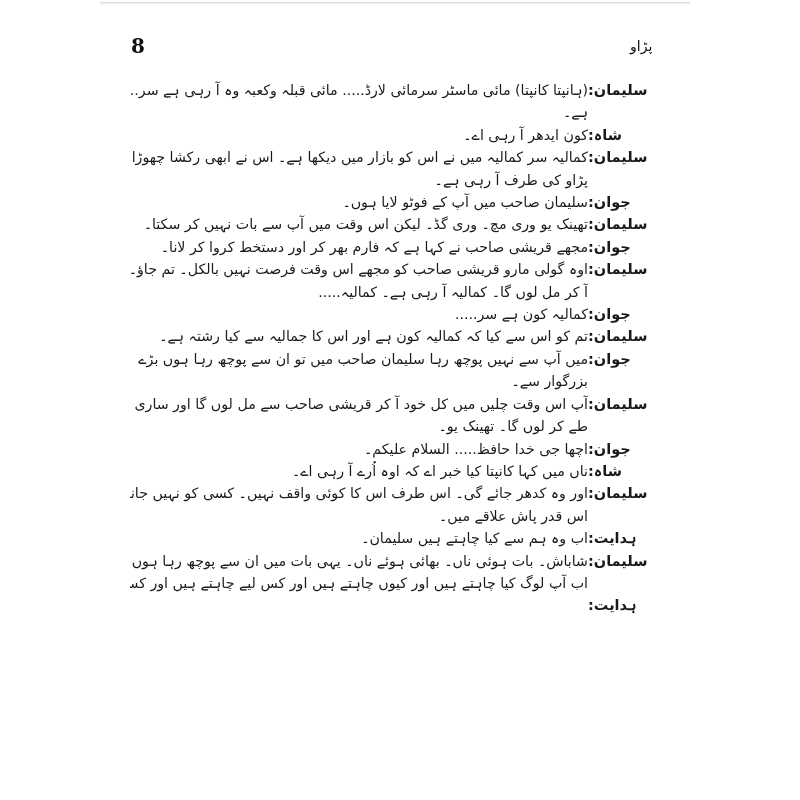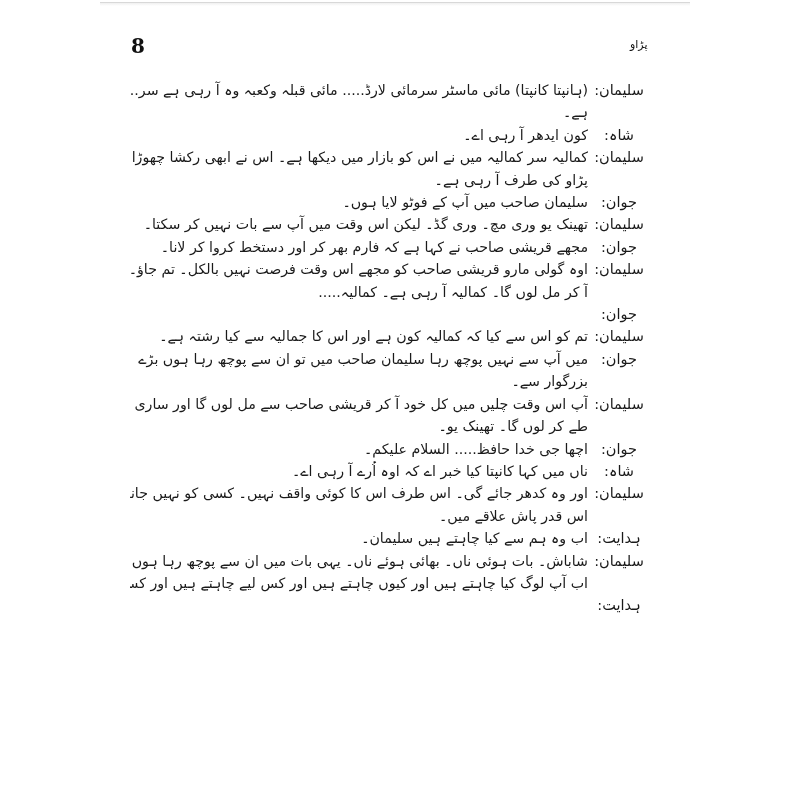--- a/index.html
+++ b/index.html
@@ -30,21 +30,21 @@
       top: 34px;
       font-family: "DejaVu Serif", serif;
       font-weight: bold;
       font-size: 20px;
       color: #111;
     }
     .running-title {
       position: absolute;
       left: 630px;
       top: 38px;
-      font-size: 11px;
+      font-size: 14px;
       direction: rtl;
       color: #111;
     }
     .script {
       position: absolute;
       left: 130px;
       top: 79px;
       width: 520px;
       direction: rtl;
     }
@@ -52,22 +52,23 @@
       display: flex;
       flex-direction: row;
       align-items: baseline;
       font-size: 14.2px;
       line-height: 22.4px;
       white-space: nowrap;
     }
     .speaker {
       width: 62px;
       flex: 0 0 62px;
-      text-align: center;
+      text-align: left;
       font-size: 14.5px;
+      font-weight: bold;
     }
     .speech {
       flex: 1 1 auto;
       text-align: right;
       overflow: hidden;
     }
     .line.cont .speaker { visibility: hidden; }
   </style>
 </head>
 <body>
@@ -113,20 +114,21 @@
   <div class="line">
       <span class="speaker">سلیمان:</span>
       <span class="speech">اوہ گولی مارو قریشی صاحب کو مجھے اس وقت فرصت نہیں بالکل۔ تم جاؤ۔ میں پھر ان کو</span>
     </div>
   <div class="line cont">
       <span class="speaker"></span>
       <span class="speech">آ کر مل لوں گا۔ کمالیہ آ رہی ہے۔ کمالیہ.....</span>
     </div>
   <div class="line">
       <span class="speaker">جوان:</span>
+      <span class="speech">کمالیہ کون ہے سر.....</span>
     </div>
   <div class="line">
       <span class="speaker">سلیمان:</span>
       <span class="speech">تم کو اس سے کیا کہ کمالیہ کون ہے اور اس کا جمالیہ سے کیا رشتہ ہے۔</span>
     </div>
   <div class="line">
       <span class="speaker">جوان:</span>
       <span class="speech">میں آپ سے نہیں پوچھ رہا سلیمان صاحب میں تو ان سے پوچھ رہا ہوں بڑے</span>
     </div>
   <div class="line cont">

